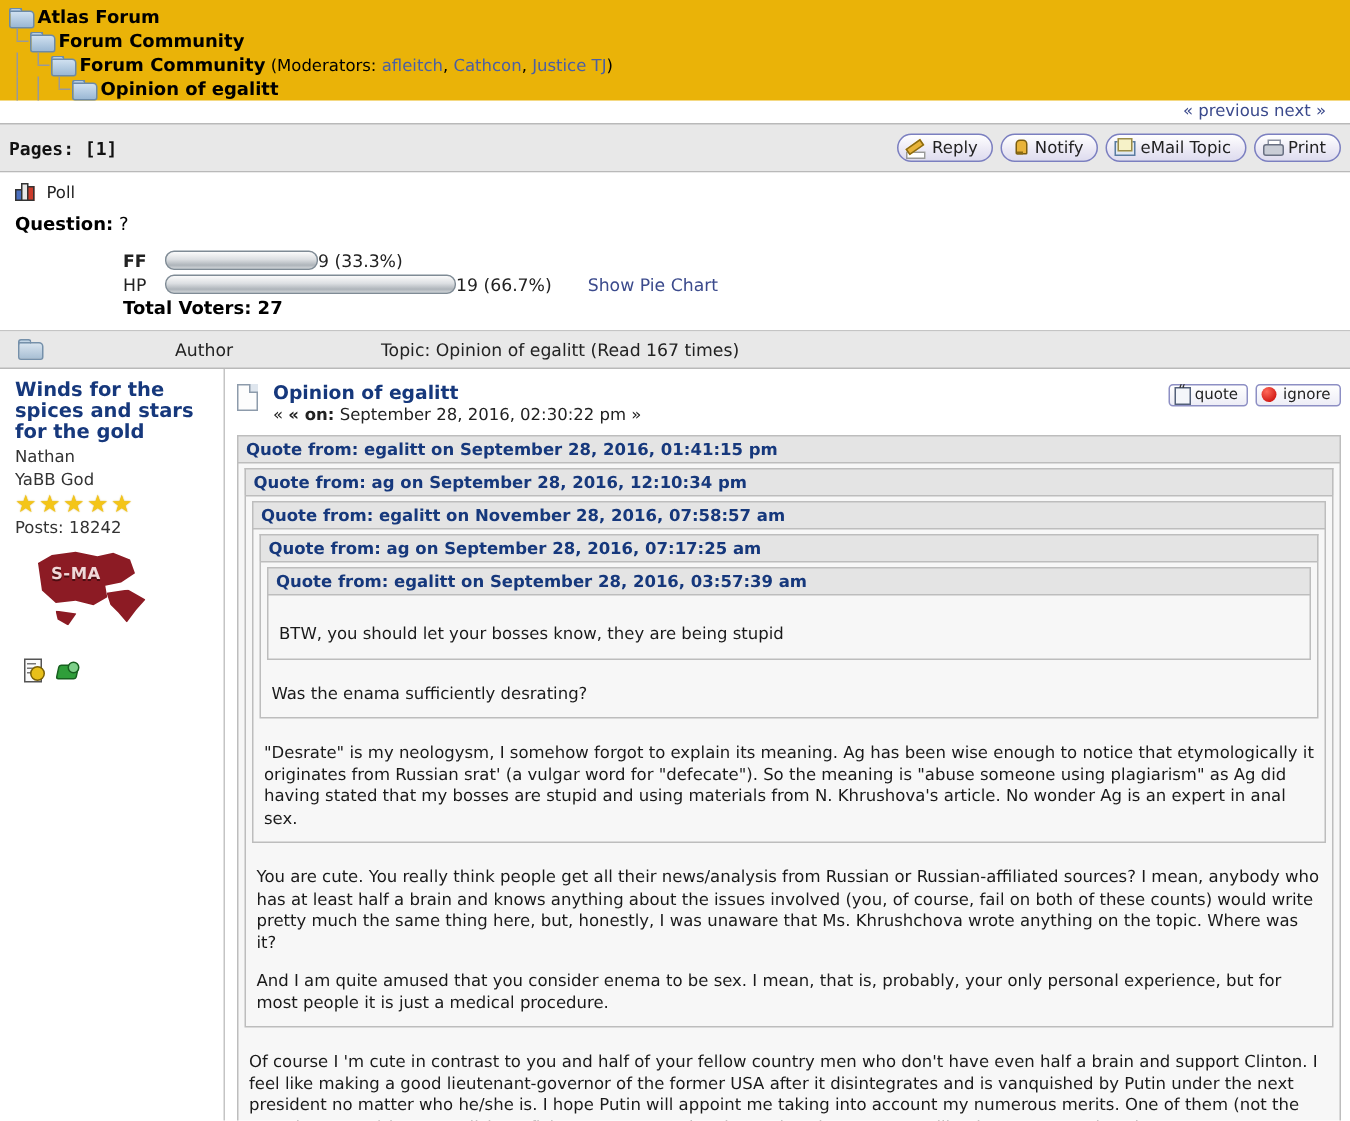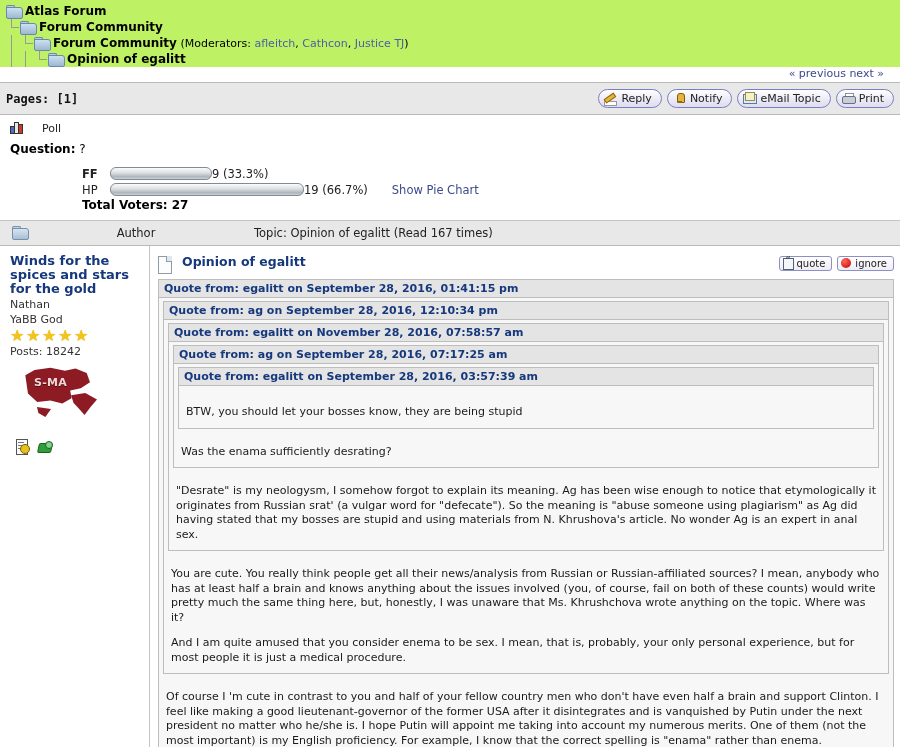--- a/index.html
+++ b/index.html
@@ -13,21 +13,21 @@
     font-family: "DejaVu Sans", "Liberation Sans", sans-serif;
     font-size: 11px;
     color: #000000;
     overflow: hidden;
     position: relative;
   }
 
   
   #breadcrumb {
     padding: 3px 0 0 6px;
-    background: #bef264;
+    background: #eab308;
   }
   .crumb-row {
     display: flex;
     align-items: center;
     height: 16px;
     white-space: nowrap;
   }
   .tree-pipe {
     display: inline-block;
     width: 14px;
@@ -181,21 +181,21 @@
 
   
   #poll-wrap {
     background: #ffffff;
     border-bottom: 1px solid #c4c4c4;
     padding: 6px 0 8px 0;
   }
   #poll-title {
     display: flex;
     align-items: center;
-    gap: 18px;
+    gap: 7px;
     padding-left: 10px;
     margin-bottom: 7px;
   }
   .ic-chart { width:14px; height:14px; position:relative; }
   .ic-chart i {
     position:absolute; bottom:1px; width:3px; display:block;
     border:1px solid #333;
   }
   .ic-chart .c1 { left:0px; height:6px; background:#4a6fbf; }
   .ic-chart .c2 { left:4px; height:10px; background:#e8e8e8; }
@@ -615,20 +615,21 @@
 
   <div id="postbody">
 
     <div id="post-head">
       <span class="ic-page">
           <span class="sheet"></span>
           <span class="fold"></span>
         </span>
       <span id="post-subject-wrap">
         <div id="post-subject">Opinion of egalitt</div>
+        <div id="post-date">« <b>« on:</b> <span>September 28, 2016, 02:30:22 pm »</span></div>
       </span>
       <span id="post-actions">
         <span class="smallbtn">
           <span class="ic-quote">
               <span class="q"></span>
             </span>
           <span>quote</span>
         </span>
         <span class="smallbtn">
           <span class="ic-ignore">

